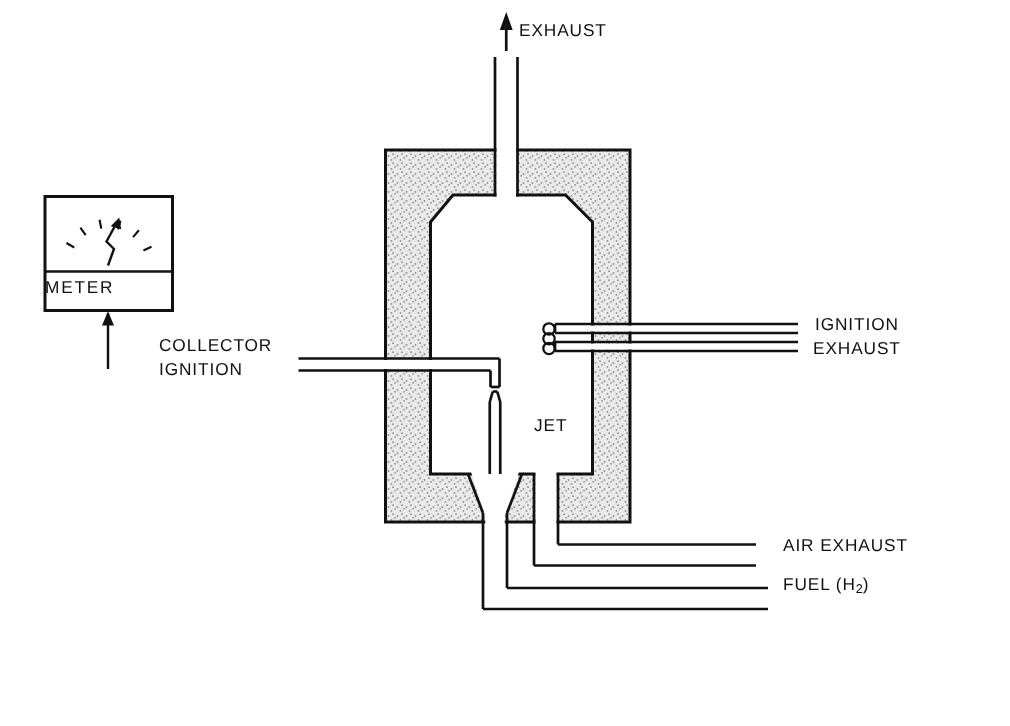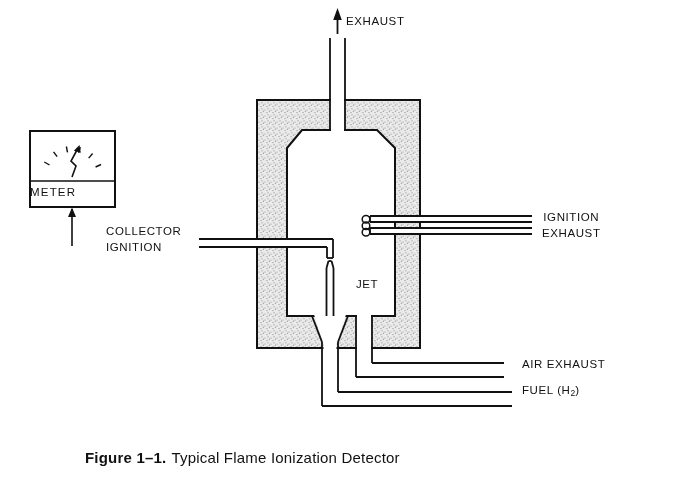--- a/index.html
+++ b/index.html
@@ -167,17 +167,14 @@
   </div>
 
   <div class="lbl" id="air-sample-label" style="left:522px;top:357px;">
     <span>AIR EXHAUST</span>
   </div>
 
   <div class="lbl inline" id="fuel-label" style="left:522px;top:383px;">
     <span>FUEL (H</span><span class="sub">2</span><span>)</span>
   </div>
 
-  <div class="caption">
-    <span class="fig">Figure 1–1.</span><span class="title">Typical Flame Ionization Detector</span>
-  </div>
 
 </div>
 
 </body></html>

